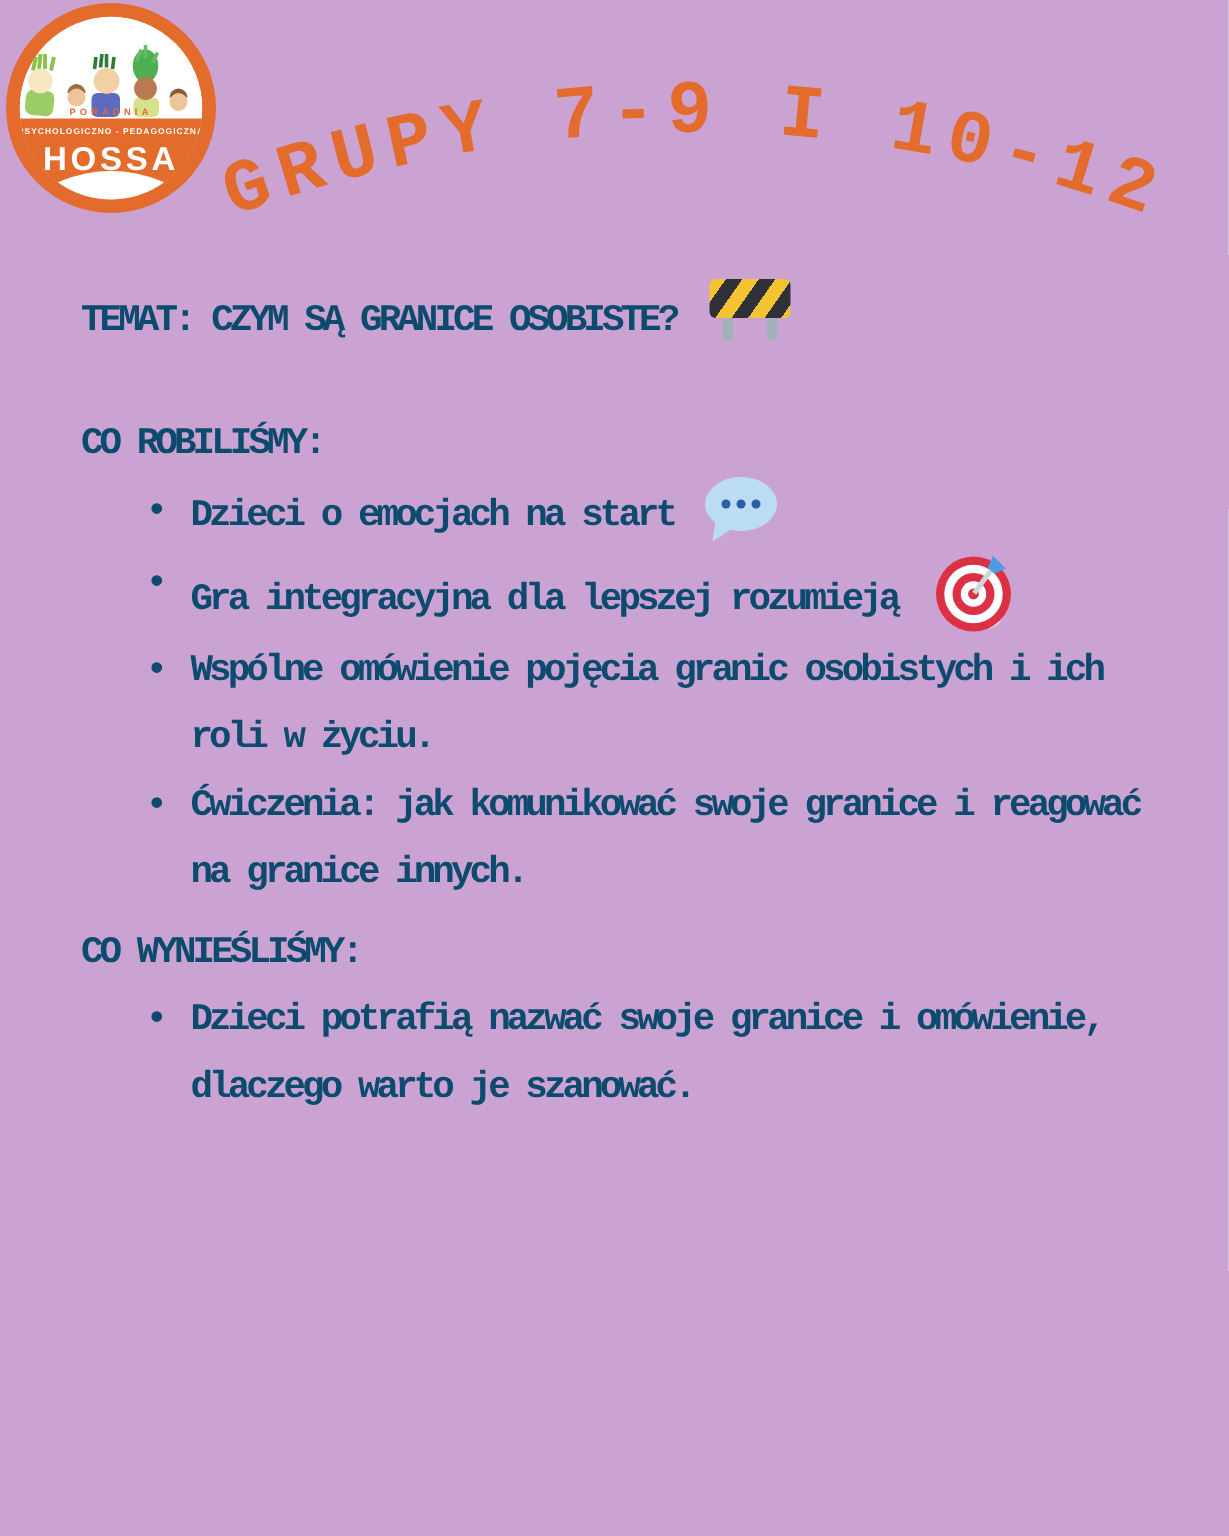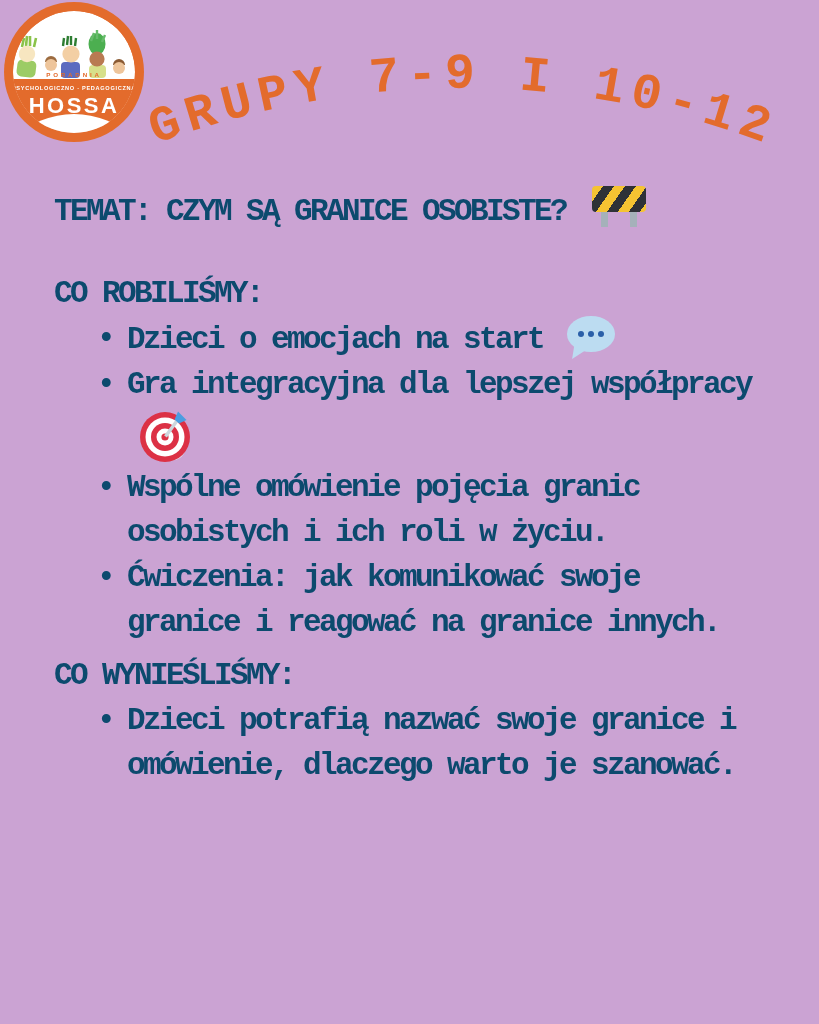--- a/index.html
+++ b/index.html
@@ -13,21 +13,21 @@
   .logo { position:absolute; left:1px; top:1px; width:146px; height:146px; }
   
   .title-arc { position:absolute; left:136px; top:6px; width:682px; height:172px; }
   .title-arc text {
     font-family:"Liberation Mono","DejaVu Sans Mono",monospace;
     font-weight:bold; font-size:50px; letter-spacing:7px; fill:#e36b2c;
   }
   
   .content {
     position:absolute; left:54px; top:186px; width:716px;
-    font-size:31px; letter-spacing:-2.6px; line-height:45px;
+    font-size:25px; letter-spacing:-2.6px; line-height:45px;
   }
   .content p { margin:0; }
   .temat { margin-bottom:37px !important; white-space:nowrap; }
   .cel   { margin-bottom:33px !important; }
   .section-robilismy { margin-bottom:8px; }
   ul.bullets { list-style:none; margin:0; padding:0; }
   ul.bullets li { position:relative; padding-left:73px; padding-right:4px; }
   ul.bullets li::before { content:"•"; position:absolute; left:43px; letter-spacing:0; }
   
   .emoji-construction { display:inline-block; position:relative; width:54px; height:41px;
@@ -115,21 +115,21 @@
           <span class="emoji-speech">
             <span class="bubble"></span>
             <span class="dots">
                 <span class="dot"></span>
                 <span class="dot"></span>
                 <span class="dot"></span>
               </span>
           </span>
         </li>
         <li>
-          <span>Gra integracyjna dla lepszej współpracy</span>
+          <span>Gra integracyjna dla lepszej rozumieją</span>
           <span class="emoji-dart">
             <svg viewBox="0 0 58 58" width="58" height="58">
               <ellipse cx="40" cy="48" rx="8" ry="4" fill="#e8edf1" transform="rotate(-30 40 48)"></ellipse>
               <circle cx="28" cy="30" r="25" fill="#dc3145"></circle>
               <circle cx="28" cy="30" r="19.5" fill="#ffffff"></circle>
               <circle cx="28" cy="30" r="14" fill="#dc3145"></circle>
               <circle cx="28" cy="30" r="8.5" fill="#ffffff"></circle>
               <circle cx="28" cy="30" r="3.6" fill="#dc3145"></circle>
               <line x1="28.5" y1="29.5" x2="42" y2="11" stroke="#ccd6dd" stroke-width="3.4"></line>
               <path d="M37.5 12.5 L41 4.5 L49.5 13 L42 16.5 Z" fill="#4a9de0"></path>

